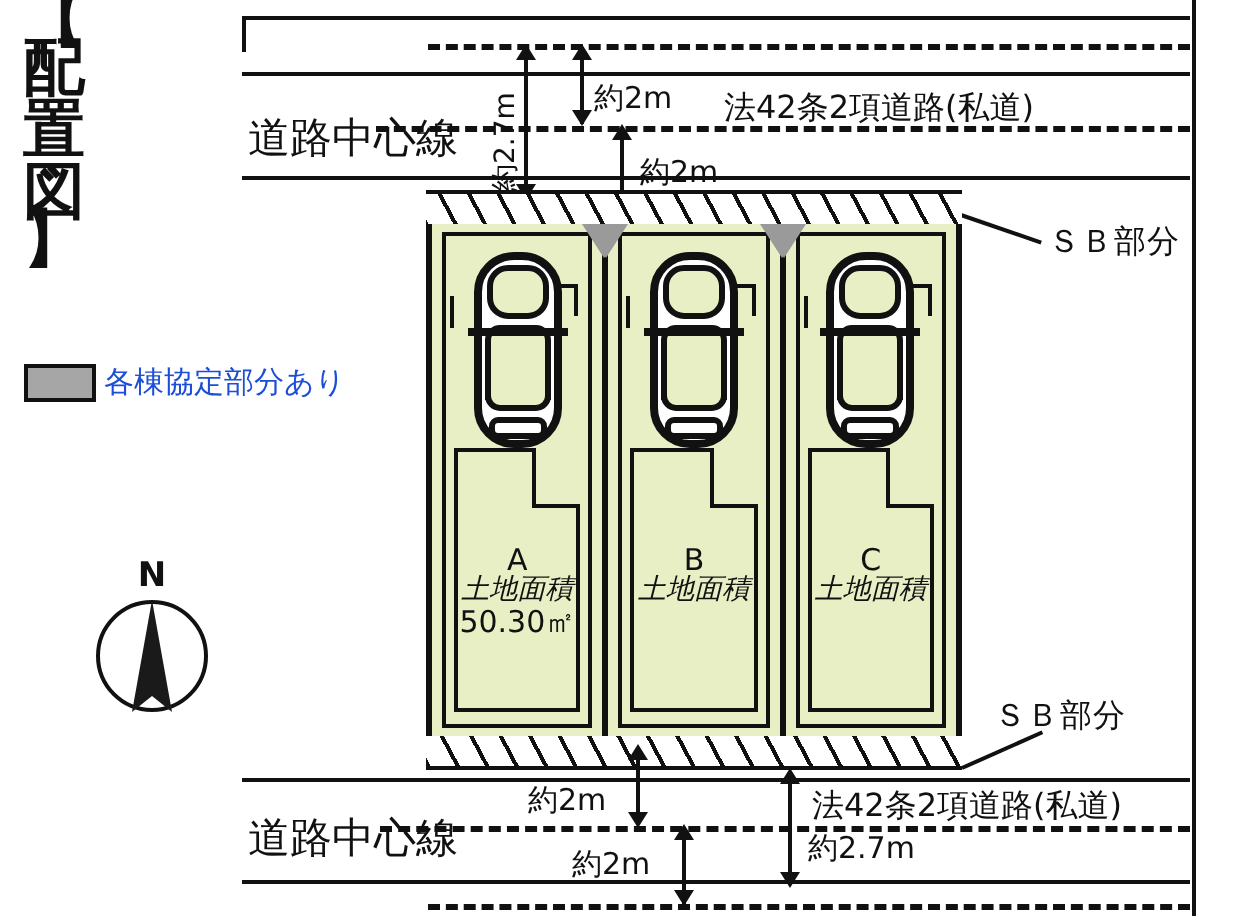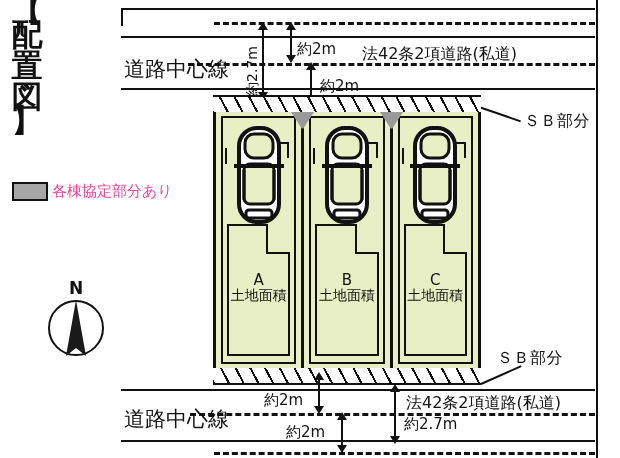--- a/index.html
+++ b/index.html
@@ -34,21 +34,21 @@
   #legend {
     left: 12px; top: 182px;
     display: flex; align-items: center;
   }
   #legend-swatch {
     width: 32px; height: 15px;
     background: #a6a6a6;
     border: 2px solid #111;
     margin-right: 4px;
   }
-  #legend-label { font-size: 15px; color: #ec4899; font-weight: 500; }
+  #legend-label { font-size: 15px; color: #1d4ed8; font-weight: 500; }
 
   
   #compass { left: 44px; top: 278px; width: 64px; height: 84px; }
   #compass-n {
     position: absolute; left: 0; top: 0; width: 64px;
     text-align: center; font-size: 17px; font-weight: bold; color:#111;
   }
 
   
   .hline { background: #111; height: 2px; }
@@ -142,21 +142,21 @@
 
   
   .car { position: absolute; left: 50%; top: 14px; transform: translateX(-50%); }
 
   
   .lot-text {
     position: absolute; left: 0; right: 0; top: 160px;
     text-align: center; color: #111; line-height: 1.08;
   }
   .lot-letter { font-size: 15px; }
-  .lot-areaLabel { font-size: 14px; }
+  .lot-areaLabel { font-size: 14px; font-style: italic; }
   .lot-areaValue { font-size: 15px; }
 
   
   .ann { position: absolute; color: #111; white-space: nowrap; }
   .ann-road { font-size: 16px; }
   .ann-dim  { font-size: 15px; }
   .ann-sb   { font-size: 16px; letter-spacing: 0.5px; }
   .ann-center { font-size: 21px; }
   .vert-dim {
     font-size: 14px;
@@ -251,20 +251,21 @@
           <line x1="12" y1="44" x2="12" y2="74" stroke="#111" stroke-width="3"></line>
           <line x1="42" y1="44" x2="42" y2="74" stroke="#111" stroke-width="3"></line>
           <rect x="14" y="84" width="26" height="8" rx="3" fill="none" stroke="#111" stroke-width="3"></rect>
         </svg>
         <div class="bldg">
           <div class="bldg-notch"></div>
         </div>
         <div class="lot-text">
           <div class="lot-letter">A</div>
           <div class="lot-areaLabel">土地面積</div>
+          <div class="lot-areaValue">50.30㎡</div>
         </div>
       </div>
 
       <div class="lot">
         <div class="lot-inner"></div>
         <div class="tri left"></div>
         <div class="tri right"></div>
         <div class="tick-l"></div>
         <div class="tick-r"></div>
         <div class="tick-r2"></div>

